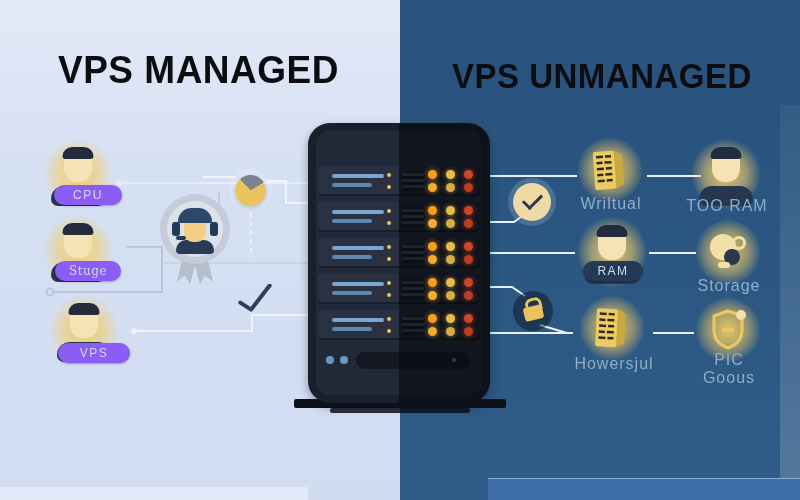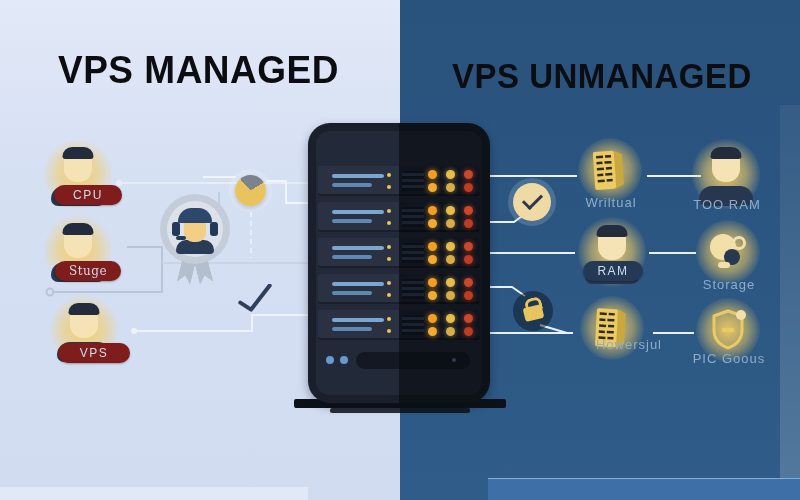--- a/index.html
+++ b/index.html
@@ -32,27 +32,27 @@
   .avatar .glow { position:absolute; inset:4px; border-radius:50%;
       background:radial-gradient(circle,rgba(243,205,104,.95) 0%,rgba(243,205,104,.55) 42%,rgba(243,205,104,0) 72%); }
   .avatar .body { position:absolute; left:50%; bottom:8px; transform:translateX(-50%);
       width:54px; height:20px; background:#27374f; border-radius:15px 15px 8px 8px; }
   .avatar .head { position:absolute; left:50%; top:16px; transform:translateX(-50%);
       width:28px; height:32px; background:#f6e3b5; border-radius:9px 9px 13px 13px; }
   .avatar .hair { position:absolute; left:50%; top:13px; transform:translateX(-50%);
       width:31px; height:12px; background:#222c3d; border-radius:12px 12px 3px 3px; }
 
   
-  .pill { position:absolute; z-index:4; background:#7f1d1d; color:#cfdcea; border-radius:999px;
+  .pill { position:absolute; z-index:4; background:#8b5cf6; color:#cfdcea; border-radius:999px;
           text-align:center; font-size:12px; letter-spacing:1.5px; padding:3px 0;
           box-shadow:0 1px 2px rgba(0,0,0,.3); }
   .pill-serif { font-family:"DejaVu Serif", serif; letter-spacing:.5px; }
 
   
-  .rlabel { position:absolute; z-index:4; color:#8fadc9; font-size:13px; letter-spacing:1px;
+  .rlabel { position:absolute; z-index:4; color:#8fadc9; font-size:16px; letter-spacing:1px;
             text-align:center; }
 
   
   .medal { position:absolute; left:158px; top:194px; width:74px; height:104px; z-index:3; }
   .medal .ring { position:absolute; left:2px; top:0; width:70px; height:70px; border-radius:50%;
       background:#c3ccd8; }
   .medal .ring::after { content:''; position:absolute; inset:7px; border-radius:50%; background:#dde2ea; }
   .medal .ribbon { position:absolute; width:14px; height:30px; background:#b4bfcd;
       clip-path:polygon(0 0,100% 0,100% 100%,50% 72%,0 100%); }
   .medal .ribbon.rl { left:22px; top:60px; transform:rotate(14deg); }
@@ -375,21 +375,21 @@
           <rect x="19" y="29" width="7" height="2.5"></rect>
             <rect x="28" y="29" width="6" height="2.5"></rect>
           <rect x="19" y="35" width="6" height="2.5"></rect>
             <rect x="27" y="35" width="7" height="2.5"></rect>
           <rect x="19" y="41" width="7" height="2.5"></rect>
             <rect x="28" y="41" width="6" height="2.5"></rect>
         </g>
       </g>
     </svg>
   </div>
-  <div class="rlabel" style="left:566px;top:337px;width:96px;text-align:right;">Howersjul</div>
+  <div class="rlabel" style="left:566px;top:355px;width:96px;">Howersjul</div>
 
   <div class="icon-node" style="left:696px;top:298px;">
     <span class="glow"></span>
     <svg width="64" height="64">
       <path d="M32 13 L46 18 V32 C46 41 40 47 32 50 C24 47 18 41 18 32 V18 Z" fill="rgba(236,202,99,0.12)" stroke="#ecca63" stroke-width="3" stroke-linejoin="round"></path>
       <rect x="26" y="30" width="12" height="4" rx="1" fill="#ecca63"></rect>
       <circle cx="45" cy="17" r="5" fill="#f3dfa8"></circle>
     </svg>
   </div>
   <div class="rlabel" style="left:688px;top:351px;width:82px;">PIC Goous</div>

